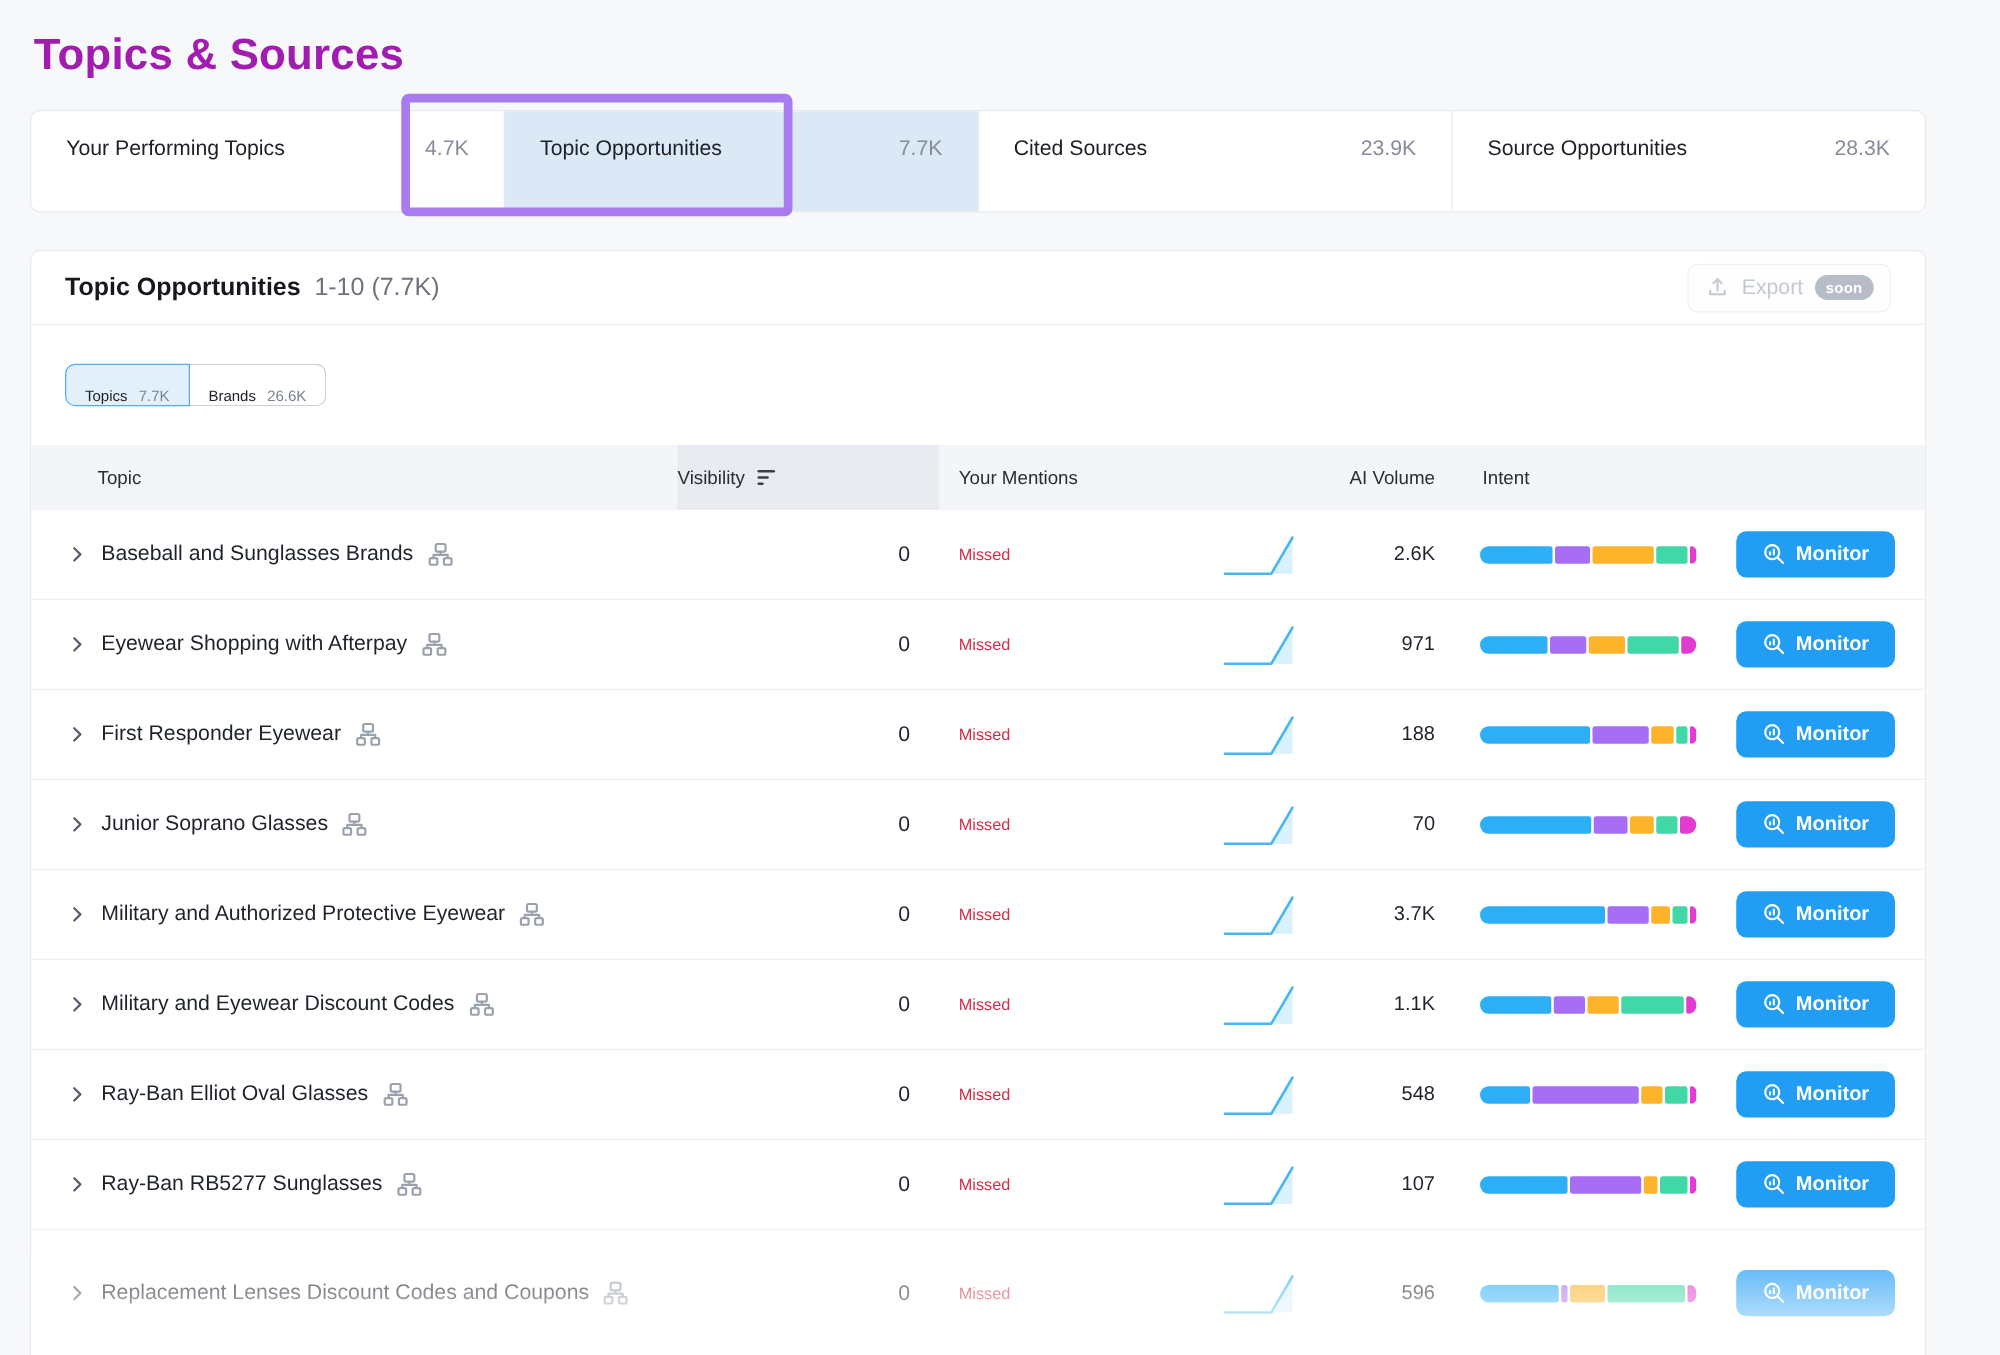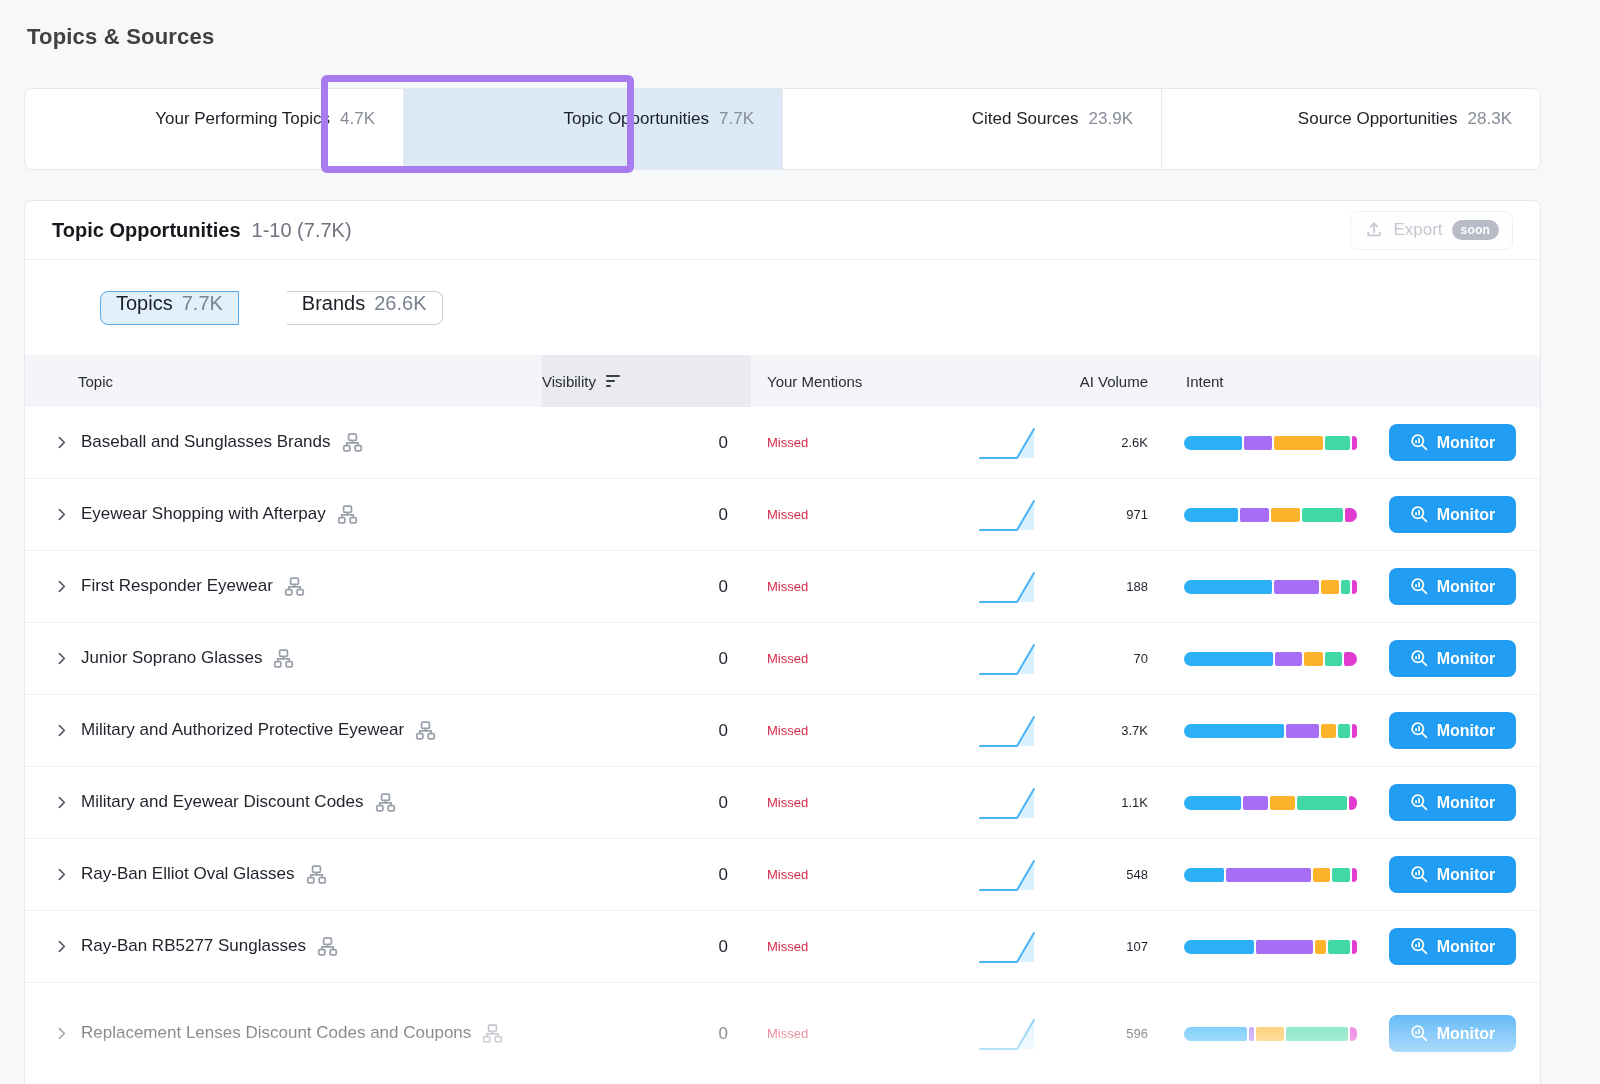--- a/index.html
+++ b/index.html
@@ -1,24 +1,24 @@
 <!DOCTYPE html>
 <html><head>
 <meta charset="utf-8">
 <style>
   * { margin:0; padding:0; box-sizing:border-box; }
   html,body { width:1600px; height:1084px; overflow:hidden;
     font-family:"Liberation Sans", sans-serif; background:#f7f8fa; color:#1e2128; }
 
-  .page-title { position:absolute; left:27px; top:24px; font-size:22px; font-weight:700; color:#404040; letter-spacing:.2px; }
+  .page-title { position:absolute; left:27px; top:24px; font-size:35px; font-weight:700; color:#a21caf; letter-spacing:.2px; }
 
   
   .tabbar { position:absolute; left:24px; top:88px; width:1517px; height:82px;
     background:#fff; border:1px solid #e7e9ed; border-radius:8px; display:flex; overflow:hidden; }
-  .tab { flex:1 1 0; display:flex; justify-content:flex-end; align-items:flex-start;
+  .tab { flex:1 1 0; display:flex; justify-content:space-between; align-items:flex-start;
     gap:10px; padding:17px 28px 0 28px; border-right:1px solid #e7e9ed; cursor:pointer; }
   .tab:last-child { border-right:none; }
   .tab.selected { background:#dbe9f6; }
   .tab-label { font-size:17px; color:#1c1f26; line-height:1.55; max-width:63%; }
   .tab-count { font-size:17px; color:#878c99; white-space:nowrap; line-height:1.55; }
   .annotation-box { position:absolute; left:321px; top:75px; width:313px; height:98px;
     border:7px solid #a87bef; border-radius:6px; pointer-events:none; z-index:5; }
 
   
   .panel { position:absolute; left:24px; top:200px; width:1517px; height:884px;
@@ -27,22 +27,22 @@
   .panel-title { font-size:20px; font-weight:700; color:#16181d; }
   .panel-range { font-size:20px; color:#6f737d; margin-left:11px; }
   .export-btn { margin-left:auto; height:39px; display:flex; align-items:center; gap:9px;
     padding:0 13px; border:1px solid #eef0f4; border-radius:8px; background:#fefefe;
     color:#c3c8d1; font-size:17px; cursor:default; }
   .soon-badge { background:#b7bcc8; color:#fff; font-size:12px; font-weight:700;
     padding:3px 9px; border-radius:10px; letter-spacing:.2px; }
 
   
   .toggle-wrap { margin:31px 27px 0 27px; display:inline-flex; }
-  .toggle-btn { height:34px; display:flex; align-items:flex-start; gap:9px; padding:0 15px;
-    font-size:20px; background:#fff; border:1px solid #ccd0d9; cursor:pointer; color:#1c1f26;margin-left:48px; }
+  .toggle-btn { height:34px; display:flex; align-items:flex-end; gap:9px; padding:0 15px;
+    font-size:12px; background:#fff; border:1px solid #ccd0d9; cursor:pointer; color:#1c1f26; }
   .toggle-btn .t-count { color:#7b8290; }
   .toggle-btn.first { border-radius:8px 0 0 8px; }
   .toggle-btn.last { border-radius:0 8px 8px 0; border-left:none; }
   .toggle-btn.selected { background:#e2f0fc; border:1px solid #55abf0; }
 
   
   .thead, .trow { display:grid; grid-template-columns:517px 209px 150px 140px 107px 225px 1fr; align-items:center; }
   .thead { margin-top:30px; height:52px; background:#f4f5f8; font-size:15px; color:#2a2d34; }
   .th { height:100%; display:flex; align-items:center; }
   .th-topic { padding-left:53px; }
@@ -54,21 +54,21 @@
   .trow { height:72px; border-bottom:1px solid #eef0f3; }
   .trow.tall { height:101px; border-bottom:none; }
   .cell-topic { display:flex; align-items:center; gap:11px; padding-left:28px; }
   .chevron { flex:0 0 auto; display:flex; cursor:pointer; }
   .topic-name { font-size:17px; color:#1f232b; line-height:1.45;text-align:right; }
   .trow.tall .topic-name { max-width:395px; }
   .sitemap-icon { flex:0 0 auto; display:flex; }
   .cell-vis { text-align:right; padding-right:23px; font-size:17px; color:#1f232b; }
   .cell-mentions { padding-left:16px; font-size:13px; font-weight:400; color:#d72c48; }
   .cell-spark { display:flex; justify-content:flex-end; }
-  .cell-aivol { text-align:right; font-size:13px; color:#1f232b; }
+  .cell-aivol { text-align:right; font-size:16px; color:#1f232b; }
   .cell-intent { padding-left:36px; }
   .intent-bar { width:173px; height:14px; display:flex; gap:2px; }
   .intent-bar .seg { height:100%; border-radius:2px; }
   .intent-bar .seg:first-child { border-radius:7px 2px 2px 7px; }
   .intent-bar .seg:last-child { border-radius:2px 7px 7px 2px; }
   .cell-monitor { padding-left:16px; }
   .monitor-btn { width:127px; height:37px; background:#219df4; border:none; border-radius:8px;
     color:#fff; font-size:16px; font-weight:700; font-family:"Liberation Sans", sans-serif;
     display:flex; align-items:center; justify-content:center; gap:8px; cursor:pointer; }
 

